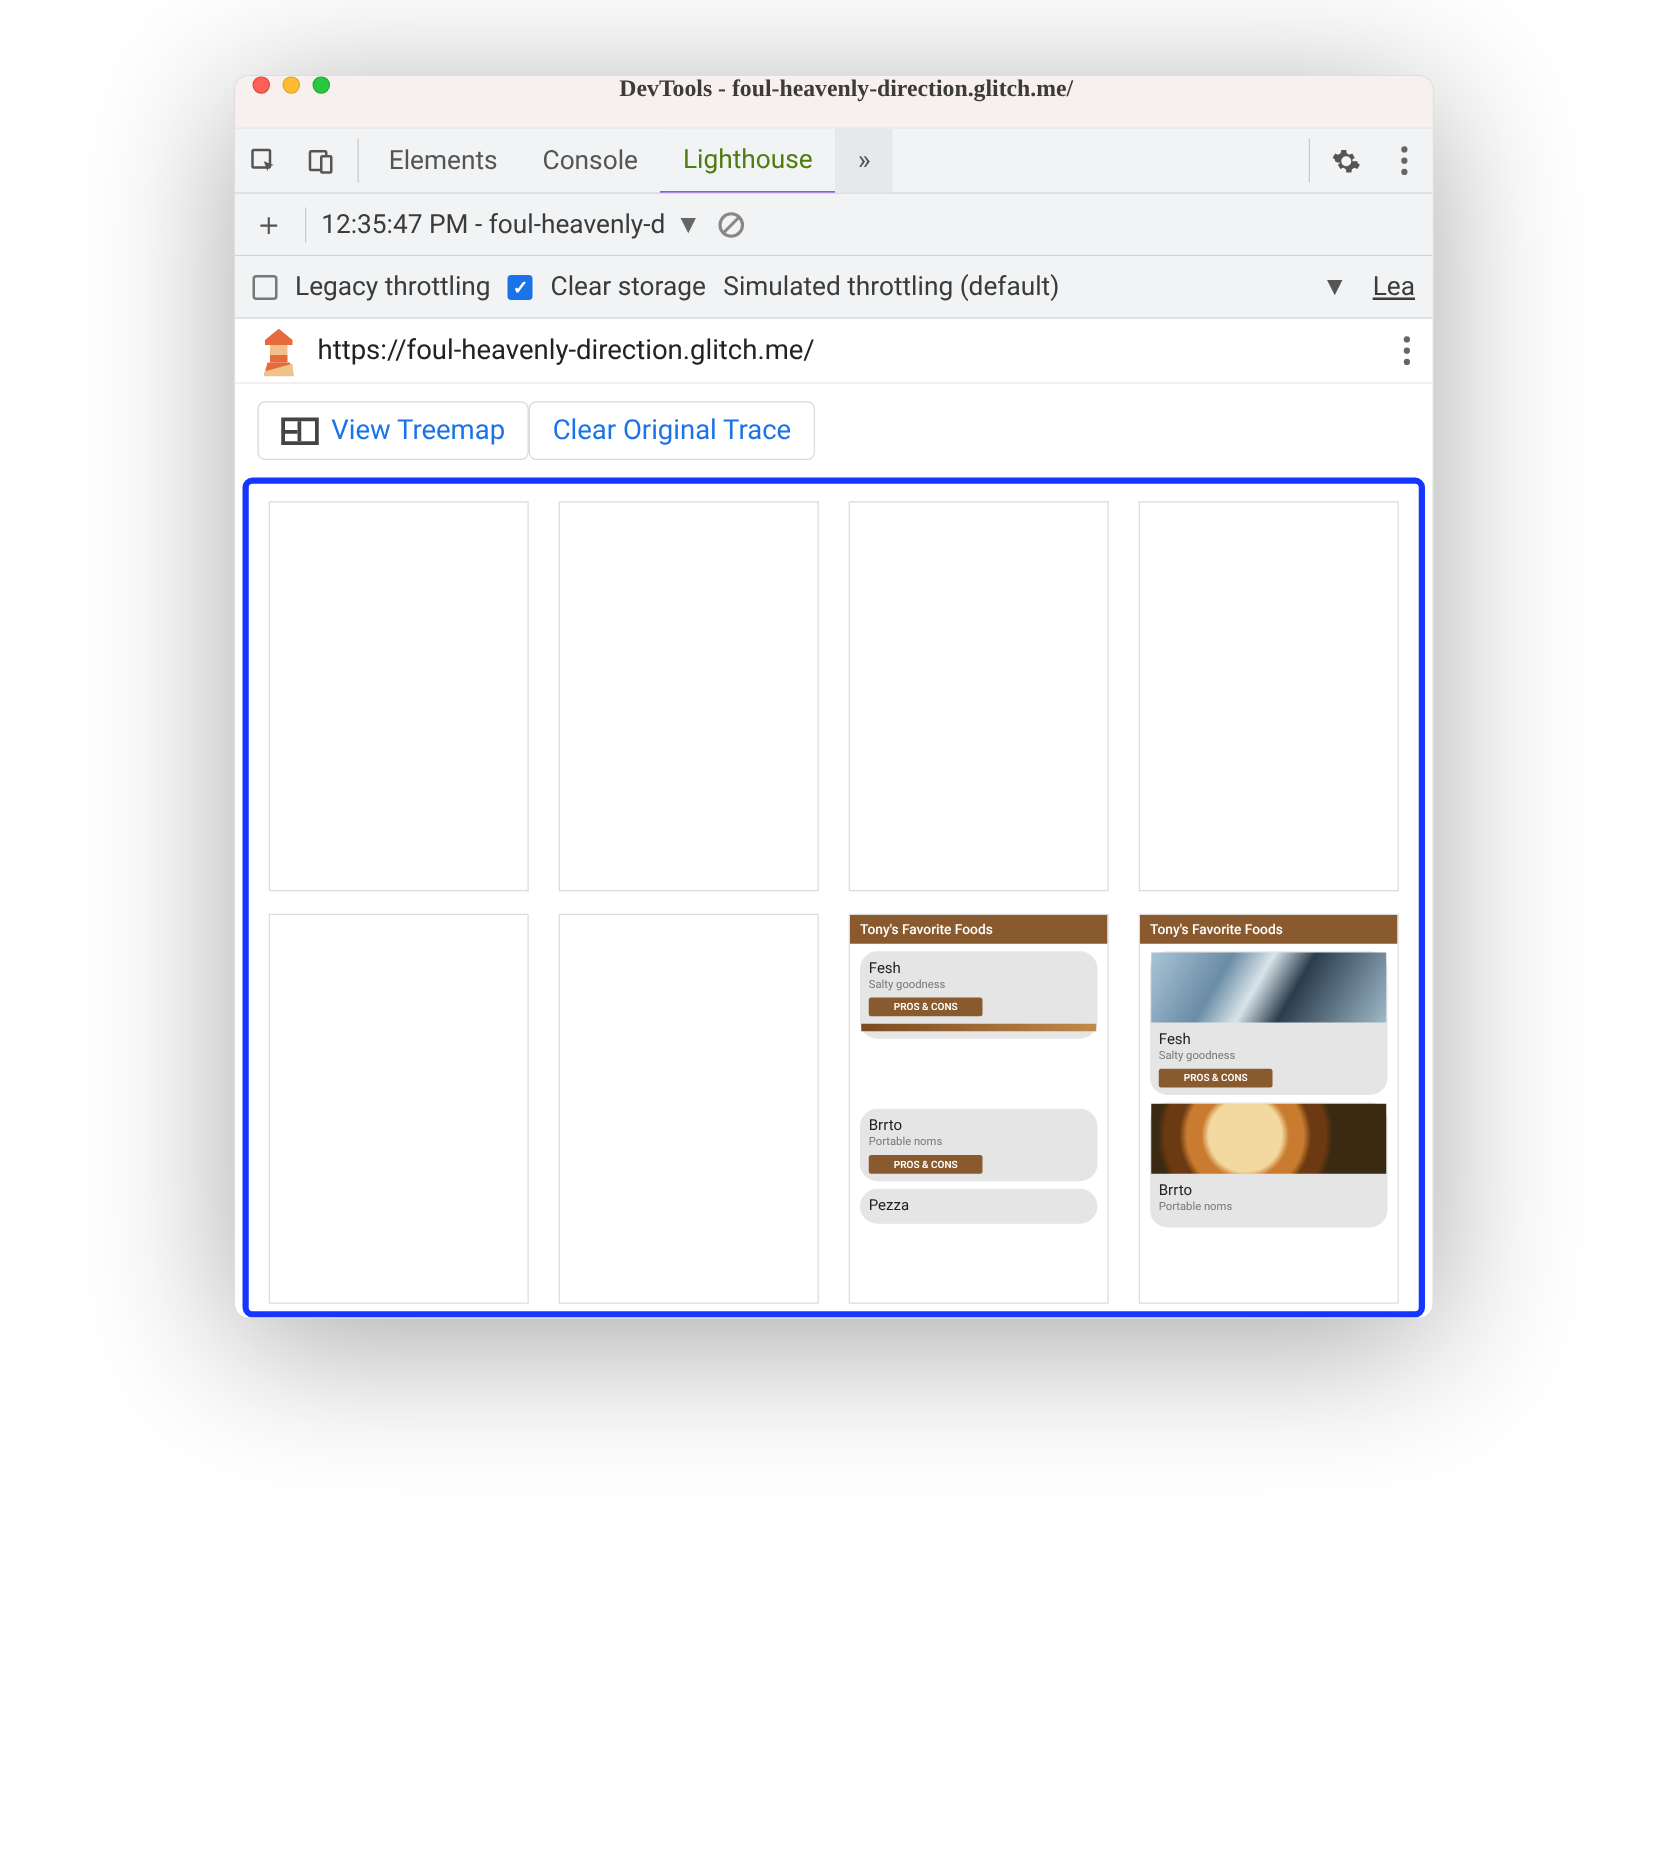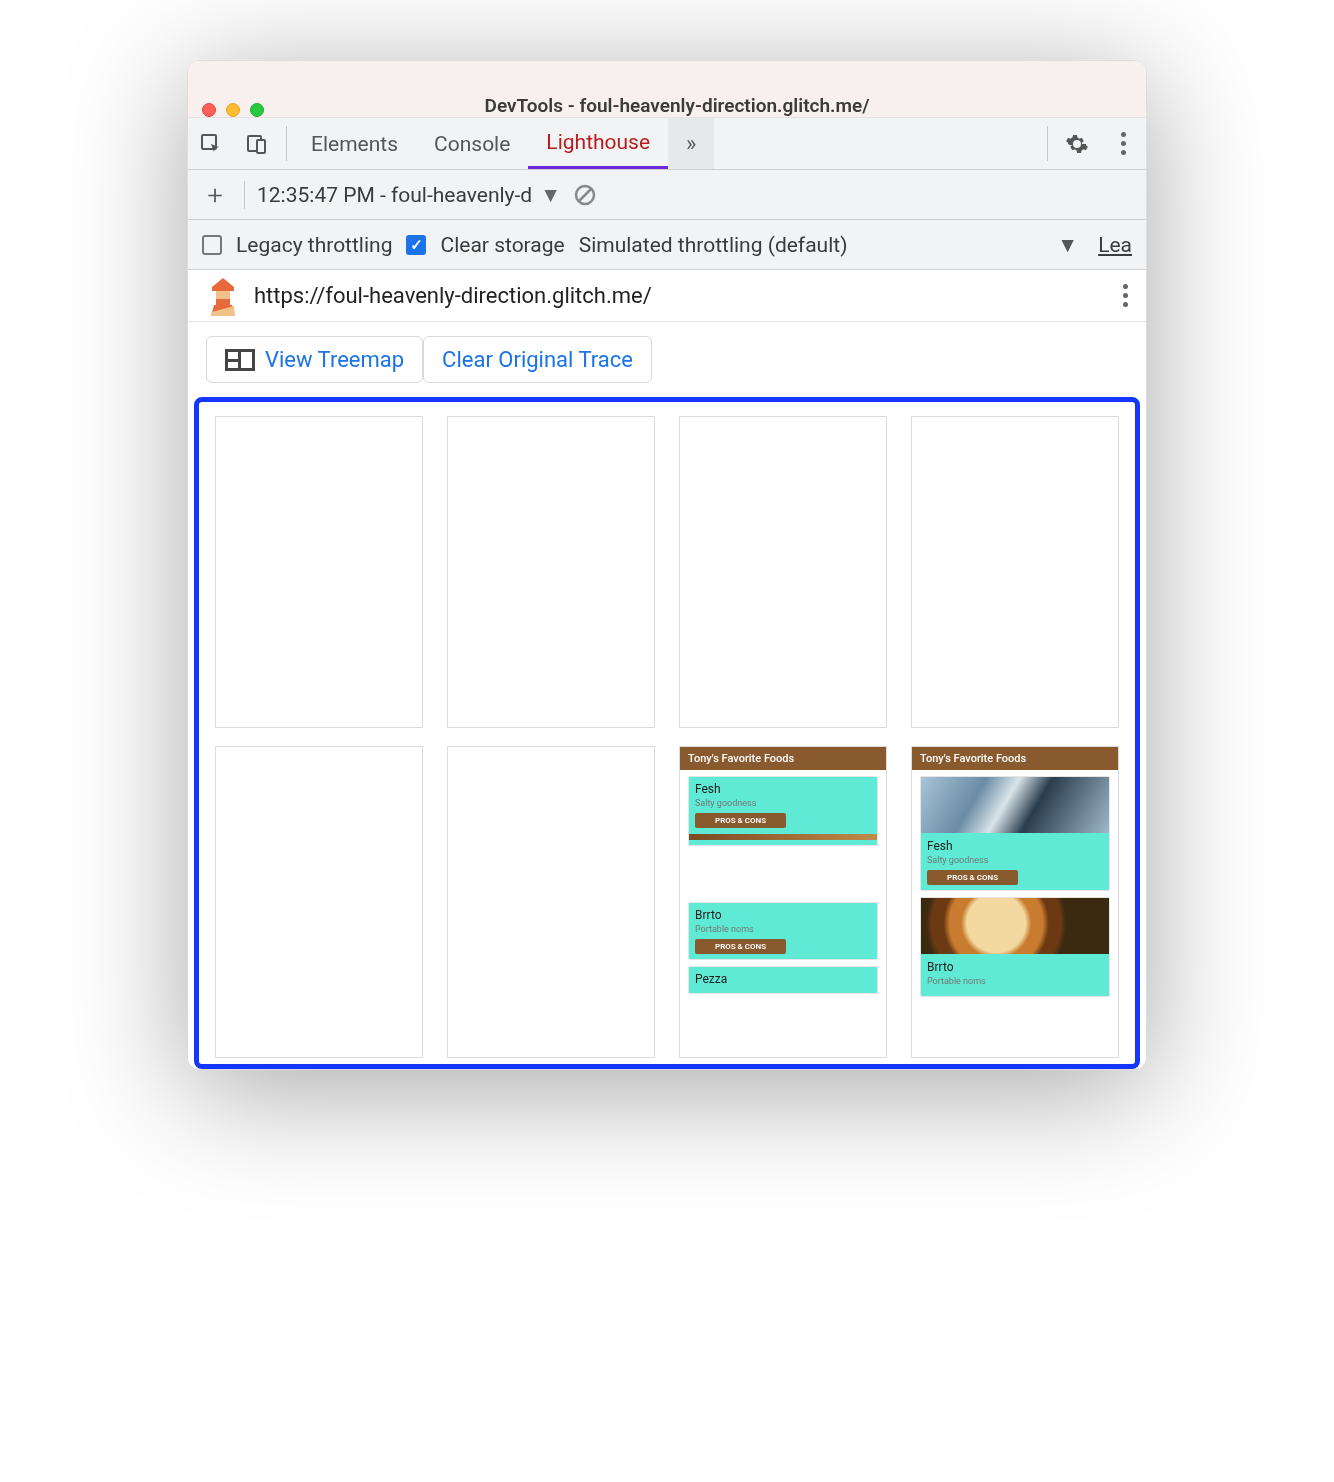--- a/index.html
+++ b/index.html
@@ -17,26 +17,27 @@
   .window {
     width: 960px;
     background: #fff;
     border-radius: 12px;
     overflow: hidden;
     margin: 0 auto;
     border: 1px solid #ddd;
   }
   
   .titlebar {
-    height: 57px;
+    height: 42px;
     background: #f7f0ee;
     display: flex;
-    align-items: flex-end;
+    align-items: flex-start;
     padding: 0 14px;
     border-bottom: 1px solid #e3e3e3;
+    font-family: Liberation Serif, serif;
   }
   .traffic { display: flex; gap: 10px; margin-right: 18px; }
   .dot { width: 14px; height: 14px; border-radius: 50%; }
   .dot.red { background: #ff5f57; border: 1px solid #e24640; }
   .dot.yellow { background: #febc2e; border: 1px solid #e1a729; }
   .dot.green { background: #28c840; border: 1px solid #1fad33; }
   .titlebar-title {
     flex: 1; text-align: center; font-weight: 600; color: #3b3b3b;
     font-size: 19px;
     margin-left: -60px;
@@ -52,21 +53,21 @@
   .tabbar .icon-slot {
     width: 46px; display:flex; align-items:center; justify-content:center;
     color:#555;
   }
   .tabbar .divider { width:1px; background:#c9c9c9; margin: 8px 6px; }
   .tab {
     display:flex; align-items:center; padding: 0 18px;
     font-size: 21px; color:#555; cursor:pointer;
   }
   .tab.active {
-    color:#b91c1c; border-bottom: 3px solid #6d28d9;
+    color:#4d7c0f; border-bottom: 1px solid #6d28d9;
     background:#f1f3f4;
   }
   .tab.more { background:#e6e8e9; color:#555; font-size:22px; }
   .tabbar .spacer { flex:1; }
   .tabbar .gear, .tabbar .kebab {
     width:46px; display:flex; align-items:center; justify-content:center;
     color:#555; cursor:pointer;
   }
   
   .subbar {
@@ -141,21 +142,21 @@
     aspect-ratio: 200 / 300;
     overflow:hidden;
     font-size:10px; color:#222;
   }
   
   .mini-header {
     background:#8a5a2f; color:#fff; font-size:11px; padding:5px 8px;
     font-weight:500;
   }
   .mini-body { padding:6px 8px; }
-  .mini-card { border:1px solid #e5e5e5; border-radius:2px; margin-bottom:6px; padding:5px 6px; background:#5eead4;}
+  .mini-card { border:1px solid #e5e5e5; border-radius:14px; margin-bottom:6px; padding:5px 6px; background:#e5e5e5;}
   .mini-title { font-size:12px; color:#222; margin-bottom:2px; }
   .mini-sub { font-size:9px; color:#777; margin-bottom:5px; }
   .mini-pill {
     display:inline-block; background:#8a5a2f; color:#fff; font-size:8px;
     padding:3px 20px; border-radius:2px; font-weight:600;
   }
   .mini-img {
     height:56px; background:#ccc; margin:-5px -6px 6px -6px;
   }
   .mini-img.fish {

